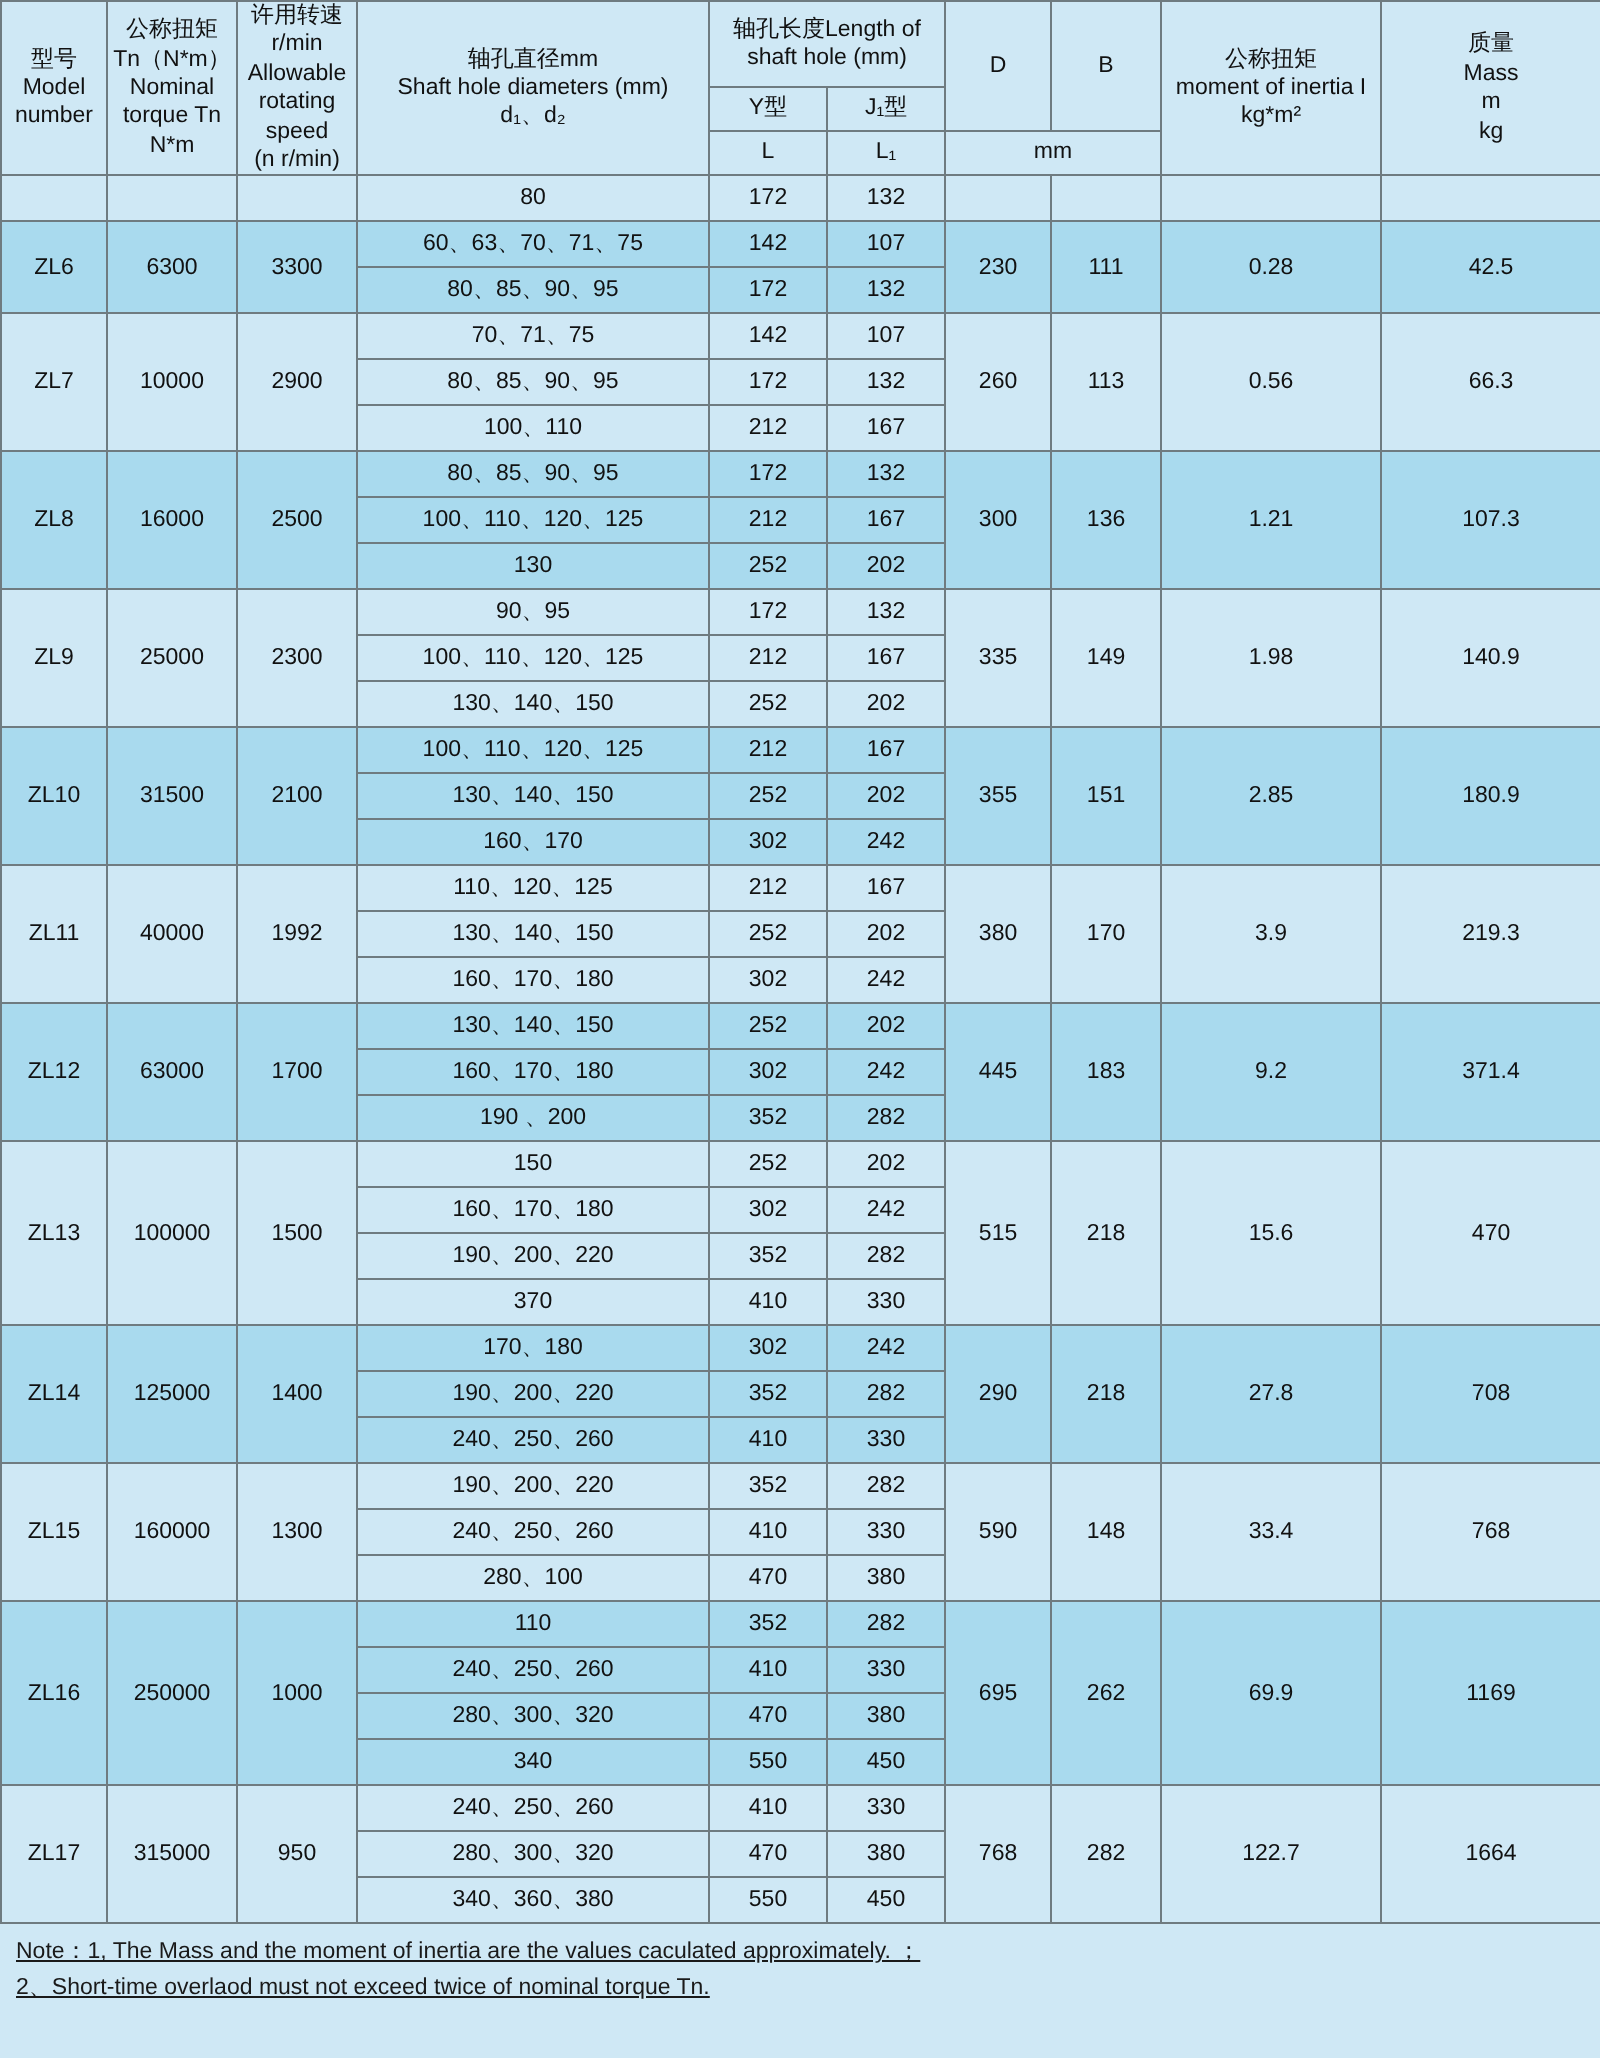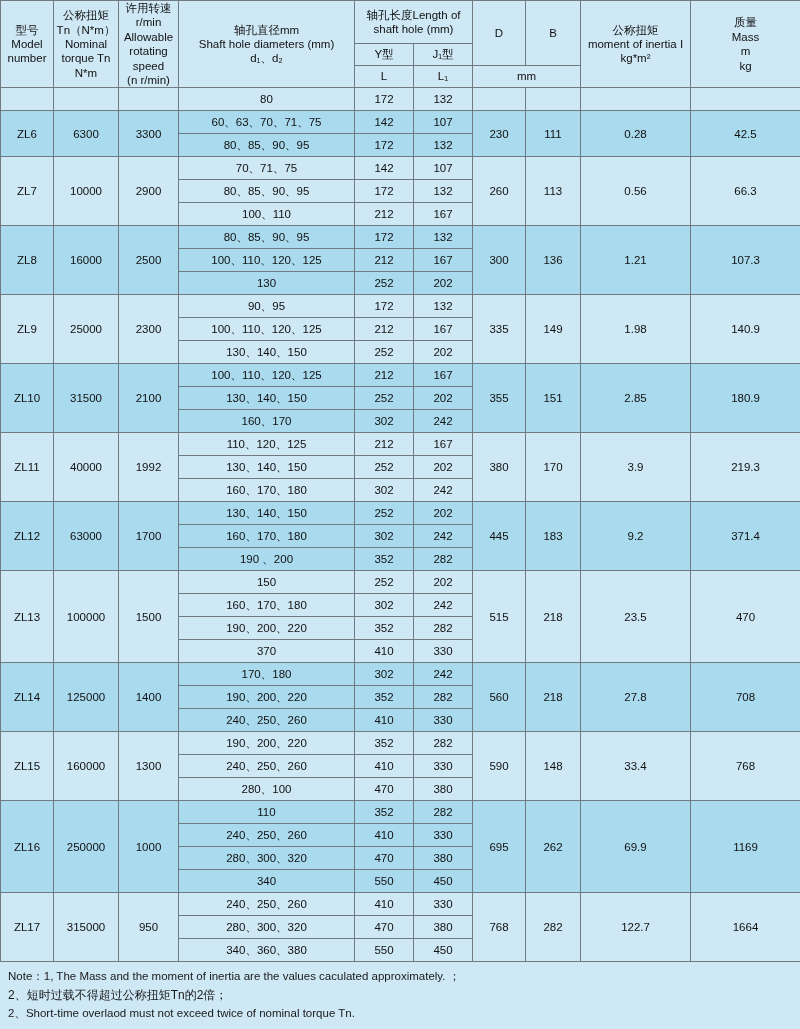--- a/index.html
+++ b/index.html
@@ -80,20 +80,21 @@
     padding: 6px 8px 4px 8px;
     background: #cfe8f5;
     font-size: 12px;
     line-height: 1.55;
   }
   .notes div {
     white-space: nowrap;
   }
   .notes .en {
     font-size: 11.5px;
+    text-decoration: underline;
   }
 </style>
 </head>
 <body>
 
 <div class="sheet">
 
   <table class="spec">
     <colgroup>
       <col style="width:53px">
@@ -335,21 +336,21 @@
         </tr>
         <tr class="plain">
           <td class="model" rowspan="4">ZL13</td>
           <td class="num" rowspan="4">100000</td>
           <td class="num" rowspan="4">1500</td>
           <td class="shaft">150</td>
           <td class="num">252</td>
           <td class="num">202</td>
           <td class="num" rowspan="4">515</td>
           <td class="num" rowspan="4">218</td>
-          <td class="num" rowspan="4">23.5</td>
+          <td class="num" rowspan="4">15.6</td>
           <td class="num" rowspan="4">470</td>
         </tr>
         <tr class="plain">
           <td class="shaft">160、170、180</td>
           <td class="num">302</td>
           <td class="num">242</td>
         </tr>
         <tr class="plain">
           <td class="shaft">190、200、220</td>
           <td class="num">352</td>
@@ -360,21 +361,21 @@
           <td class="num">410</td>
           <td class="num">330</td>
         </tr>
         <tr class="alt">
           <td class="model" rowspan="3">ZL14</td>
           <td class="num" rowspan="3">125000</td>
           <td class="num" rowspan="3">1400</td>
           <td class="shaft">170、180</td>
           <td class="num">302</td>
           <td class="num">242</td>
-          <td class="num" rowspan="3">560</td>
+          <td class="num" rowspan="3">290</td>
           <td class="num" rowspan="3">218</td>
           <td class="num" rowspan="3">27.8</td>
           <td class="num" rowspan="3">708</td>
         </tr>
         <tr class="alt">
           <td class="shaft">190、200、220</td>
           <td class="num">352</td>
           <td class="num">282</td>
         </tr>
         <tr class="alt">
@@ -451,17 +452,16 @@
         <tr class="plain">
           <td class="shaft">340、360、380</td>
           <td class="num">550</td>
           <td class="num">450</td>
         </tr>
       </tbody>
   </table>
 
   <div class="notes">
     <div class="en">Note：1, The Mass and the moment of inertia are the values caculated approximately. ；</div>
-    <div>2、短时过载不得超过公称扭矩Tn的2倍；</div>
     <div class="en">2、Short-time overlaod must not exceed twice of nominal torque Tn.</div>
   </div>
 
 </div>
 
 </body></html>

